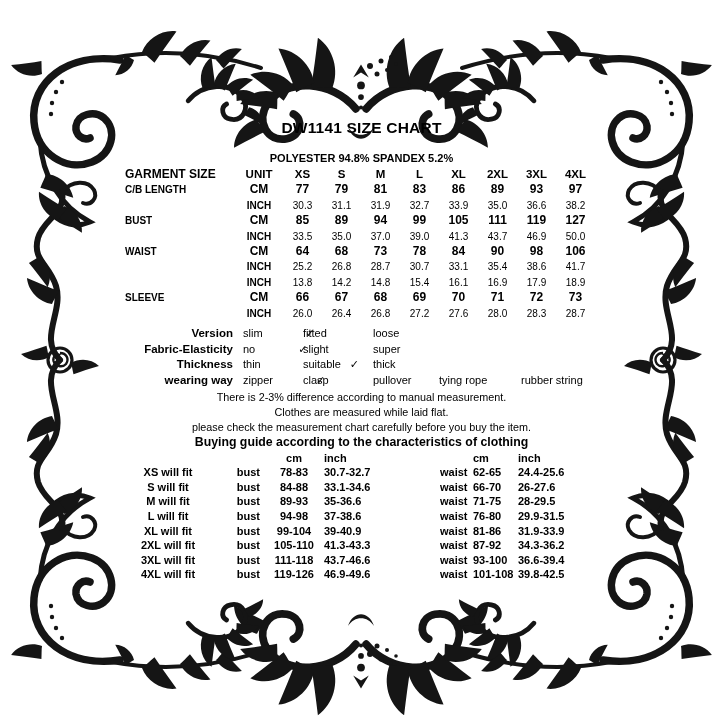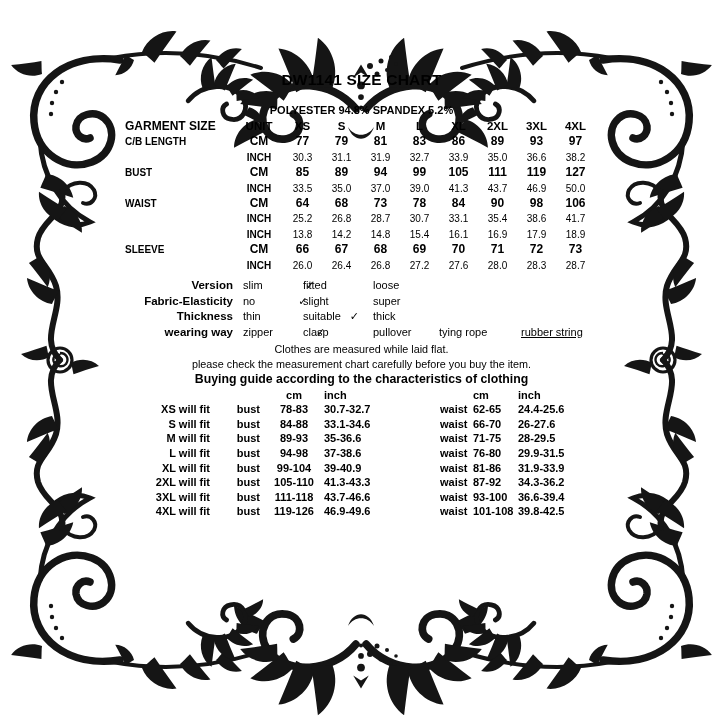--- a/index.html
+++ b/index.html
@@ -3,21 +3,21 @@
 <meta charset="utf-8">
 <style>
   html,body{margin:0;padding:0;background:#ffffff;}
   .page{
     position:relative;width:723px;height:720px;background:#ffffff;
     font-family:"Liberation Sans",sans-serif;color:#000;overflow:hidden;
   }
   .frame{position:absolute;inset:0;color:#151515;}
   .content{position:absolute;inset:0;}
 
-  .title{margin-top:72px;text-align:center;font-size:15.5px;font-weight:700;line-height:16px;letter-spacing:.2px;}
+  .title{margin-top:120px;text-align:center;font-size:15.5px;font-weight:700;line-height:16px;letter-spacing:.2px;}
   .subtitle{margin-top:16px;text-align:center;font-size:11px;font-weight:700;line-height:13px;}
 
   table.size{border-collapse:collapse;table-layout:fixed;margin:2px 0 0 125px;width:470px;}
   table.size th,table.size td{padding:0;line-height:15.4px;white-space:nowrap;overflow:visible;}
   table.size th{font-size:11.5px;font-weight:700;text-align:center;}
   table.size th:first-child{text-align:left;font-size:12px;}
   .cm-row td{font-weight:700;font-size:12px;text-align:center;}
   .inch-row td{font-weight:400;font-size:10px;text-align:center;}
   table.size td.rlabel{text-align:left;font-weight:700;font-size:10px;}
   table.size td.unit{font-weight:700;}
@@ -26,29 +26,29 @@
   .specs{margin:5px 0 0 126px;}
   .spec-row{display:flex;line-height:15.5px;font-size:11.5px;align-items:center;}
   .spec-label{width:107px;text-align:right;font-weight:700;flex:0 0 auto;}
   .spec-opts{display:flex;}
   .opt{display:flex;justify-content:space-between;font-size:11px;flex:0 0 auto;}
   .opt .chk{margin-left:3px;font-weight:400;}
   .opt:nth-child(1){width:48px;margin-left:10px;gap:40px;}
   .opt:nth-child(2){width:56px;margin-left:12px;}
   .opt:nth-child(3){width:62px;margin-left:14px;}
   .opt:nth-child(4){width:74px;margin-left:4px;}
-  .opt:nth-child(5){width:92px;margin-left:8px;text-decoration:underline;}
+  .opt:nth-child(5){width:92px;margin-left:8px;}
 
   .notes{margin-top:2px;text-align:center;font-size:10.8px;line-height:15px;}
   .guide-title{text-align:center;font-weight:700;font-size:12.3px;line-height:15.5px;}
 
   .guide{margin-left:126px;font-size:11px;font-weight:700;}
   .grow{display:grid;grid-template-columns:84px 56px 56px 92px 24px 34px 44px 88px;line-height:14.6px;}
   .grow span{white-space:nowrap;}
-  .grow span:nth-child(1){text-align:right;}
+  .grow span:nth-child(1){text-align:center;}
   .grow span:nth-child(2){text-align:right;padding-right:6px;}
   .grow span:nth-child(3){text-align:center;}
   .grow span:nth-child(4){text-align:left;padding-left:2px;}
   .grow span:nth-child(6){text-align:left;padding-left:2px;}
   .grow span:nth-child(7){text-align:left;padding-left:1px;}
   .grow span:nth-child(8){text-align:left;padding-left:2px;}
 </style>
 </head>
 <body>
 
@@ -386,20 +386,21 @@
               <div class="opt">
                 <span class="word">rubber string</span>
                 <span class="chk" style="visibility: hidden;">✓</span>
               </div>
             </div>
         </div>
       </div>
 
     <div class="notes">
 
+    <div class="note-line">There is 2-3% difference according to manual measurement.</div>
         <div class="note-line">Clothes are measured while laid flat.</div>
         <div class="note-line">please check the measurement chart carefully before you buy the item.</div>
       </div>
 
     <div class="guide-title">Buying guide according to the characteristics of clothing</div>
 
     <div class="guide">
       <div class="grow">
         <span></span>
         <span></span>

